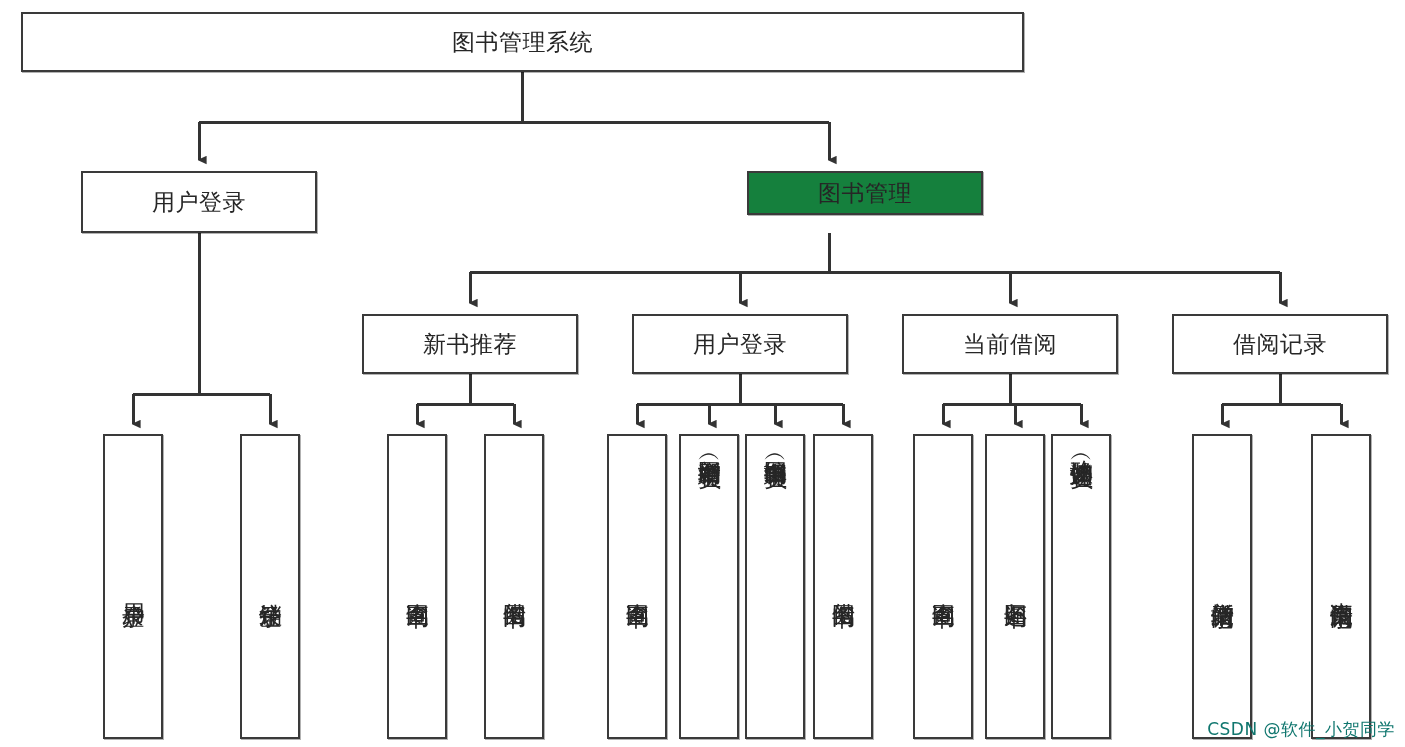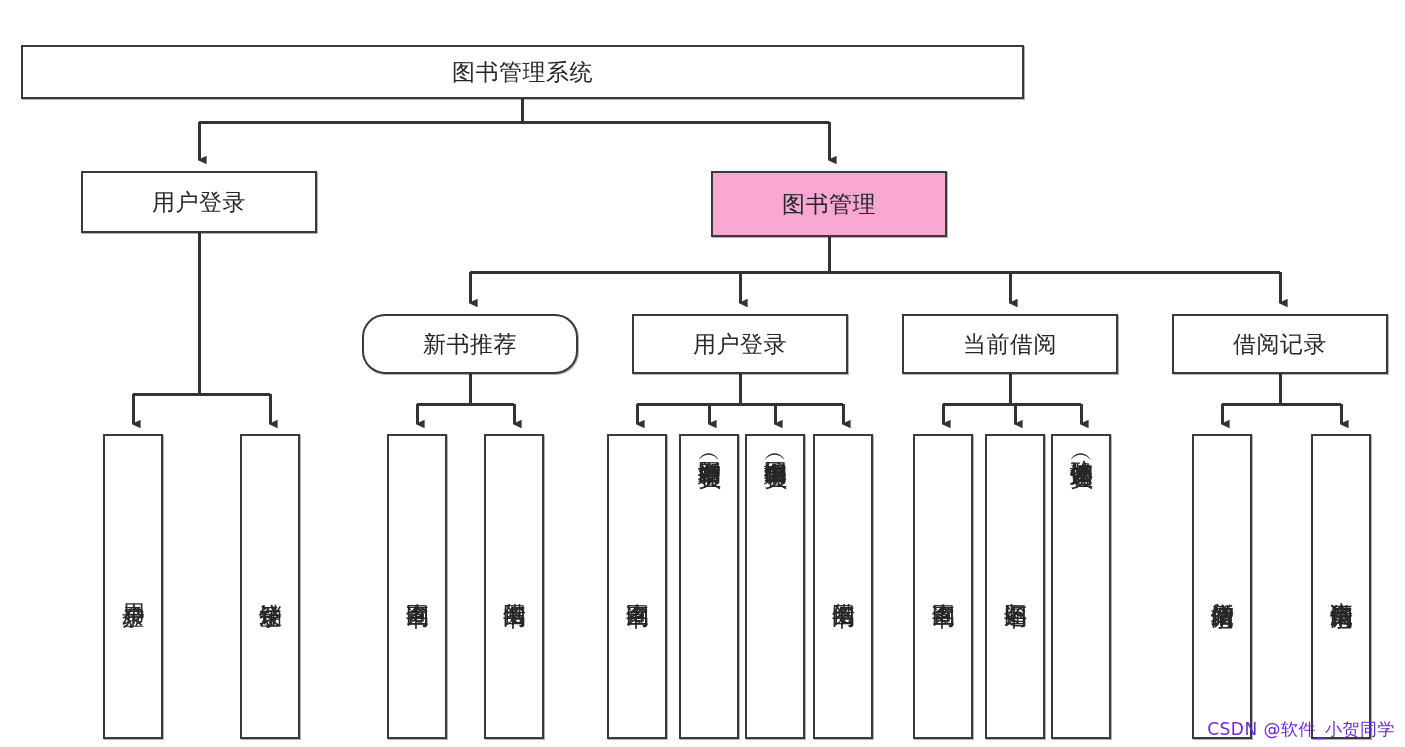--- a/index.html
+++ b/index.html
@@ -124,32 +124,32 @@
       <path d="M 1015 404 L 1015 424" marker-end="url(#arrowhead)"></path>
       <path d="M 1081 404 L 1081 424" marker-end="url(#arrowhead)"></path>
 
       <path d="M 1280 374 L 1280 404"></path>
       <path d="M 1222 404 L 1341 404"></path>
       <path d="M 1222 404 L 1222 424" marker-end="url(#arrowhead)"></path>
       <path d="M 1341 404 L 1341 424" marker-end="url(#arrowhead)"></path>
     </g>
   </svg>
 
-  <div class="node node-h" style="left: 21px; top: 12px; width: 1003px; height: 54px; border-color: rgb(58, 58, 58); background: rgb(255, 255, 255); color: rgb(38, 38, 38); margin-top: 33px;">
+  <div class="node node-h" style="left: 21px; top: 12px; width: 1003px; height: 60px; border-color: rgb(58, 58, 58); background: rgb(255, 255, 255); color: rgb(38, 38, 38);">
     <span class="node-label">图书管理系统</span>
   </div>
 
   <div class="node node-h" style="left: 81px; top: 171px; width: 236px; height: 62px; border-color: rgb(58, 58, 58); background: rgb(255, 255, 255); color: rgb(38, 38, 38);">
     <span class="node-label">用户登录</span>
   </div>
-  <div class="node node-h" style="left: 711px; top: 171px; width: 236px; height: 66px; border-color: rgb(58, 58, 58); background: #f9a8d4; color: rgb(38, 38, 38);">
+  <div class="node node-h" style="left: 747px; top: 171px; width: 236px; height: 44px; border-color: rgb(58, 58, 58); background: #15803d; color: rgb(38, 38, 38);">
     <span class="node-label">图书管理</span>
   </div>
 
-  <div class="node node-h" style="left: 362px; top: 314px; width: 216px; height: 60px; border-color: rgb(58, 58, 58); background: rgb(255, 255, 255); color: rgb(38, 38, 38); border-radius: 23px;">
+  <div class="node node-h" style="left: 362px; top: 314px; width: 216px; height: 60px; border-color: rgb(58, 58, 58); background: rgb(255, 255, 255); color: rgb(38, 38, 38);">
     <span class="node-label">新书推荐</span>
   </div>
   <div class="node node-h" style="left: 632px; top: 314px; width: 216px; height: 60px; border-color: rgb(58, 58, 58); background: rgb(255, 255, 255); color: rgb(38, 38, 38);">
     <span class="node-label">用户登录</span>
   </div>
   <div class="node node-h" style="left: 1172px; top: 314px; width: 216px; height: 60px; border-color: rgb(58, 58, 58); background: rgb(255, 255, 255); color: rgb(38, 38, 38);">
     <span class="node-label">借阅记录</span>
   </div>
   <div class="node node-h" style="left: 902px; top: 314px; width: 216px; height: 60px; border-color: rgb(58, 58, 58); background: rgb(255, 255, 255); color: rgb(38, 38, 38);">
     <span class="node-label">当前借阅</span>
@@ -188,15 +188,15 @@
   <div class="node node-v" style="left: 1051px; top: 434px; width: 60px; height: 305px; border-color: rgb(58, 58, 58); background: rgb(255, 255, 255); color: rgb(38, 38, 38);">
     <span class="node-label">确认归还（管理员）</span>
   </div>
   <div class="node node-v v-center" style="left: 1192px; top: 434px; width: 60px; height: 305px; border-color: rgb(58, 58, 58); background: rgb(255, 255, 255); color: rgb(38, 38, 38);">
     <span class="node-label">新增借阅记录</span>
   </div>
   <div class="node node-v v-center" style="left: 1311px; top: 434px; width: 60px; height: 305px; border-color: rgb(58, 58, 58); background: rgb(255, 255, 255); color: rgb(38, 38, 38);">
     <span class="node-label">查询借阅记录</span>
   </div>
 
-  <div id="watermark" style="color: #6d28d9;">CSDN @软件_小贺同学</div>
+  <div id="watermark" style="color: #0f766e;">CSDN @软件_小贺同学</div>
 
 </div>
 
 </body></html>

